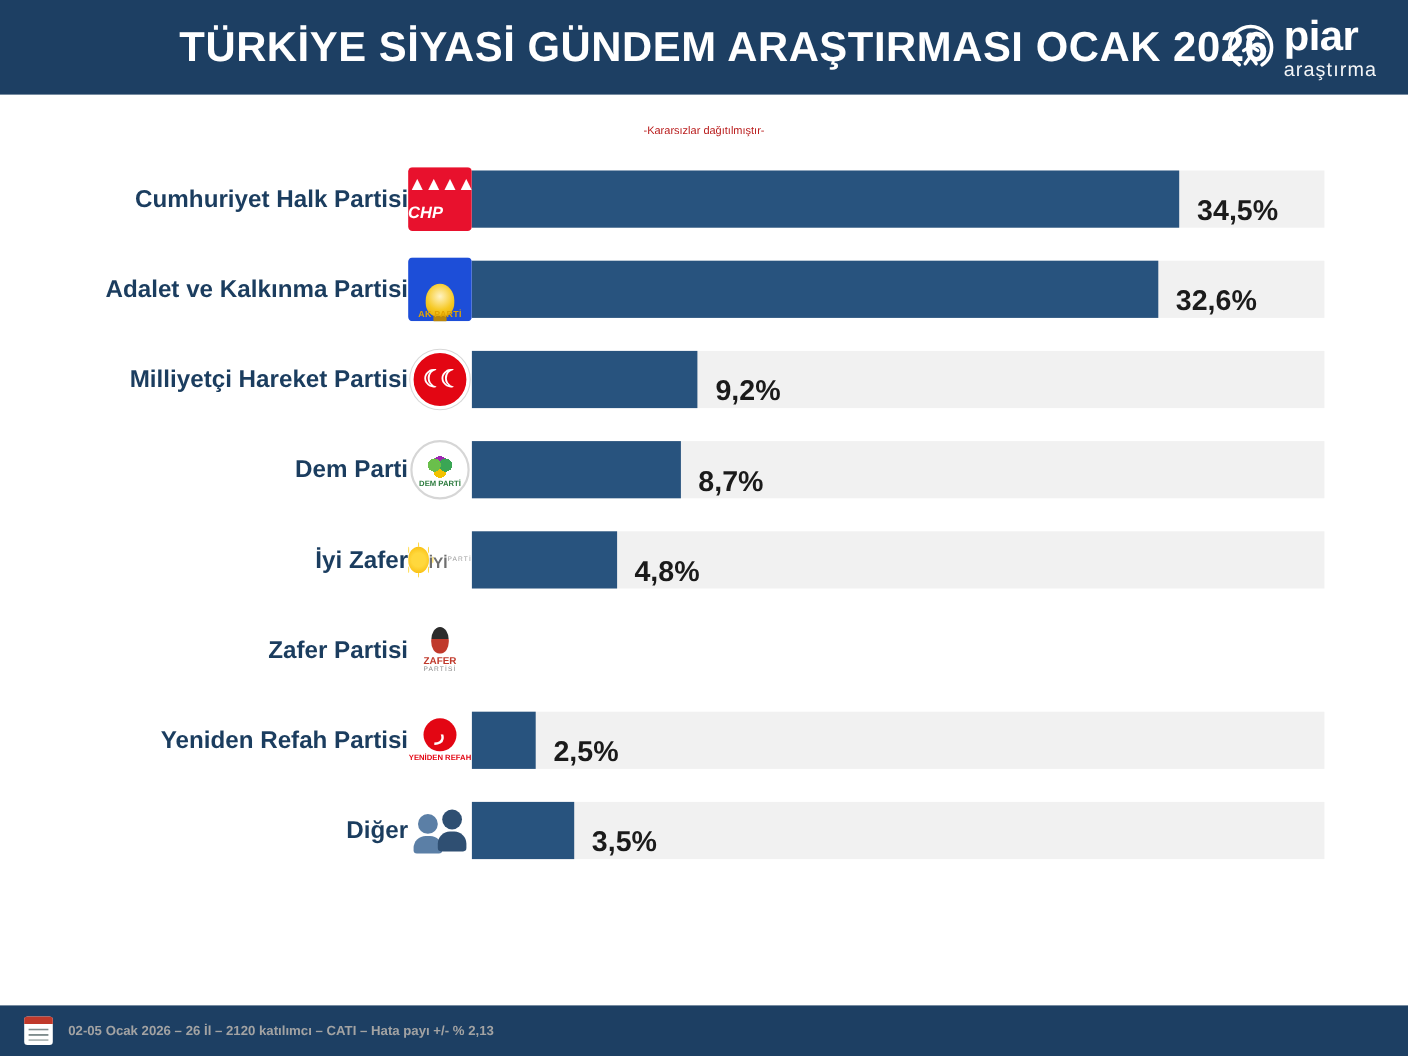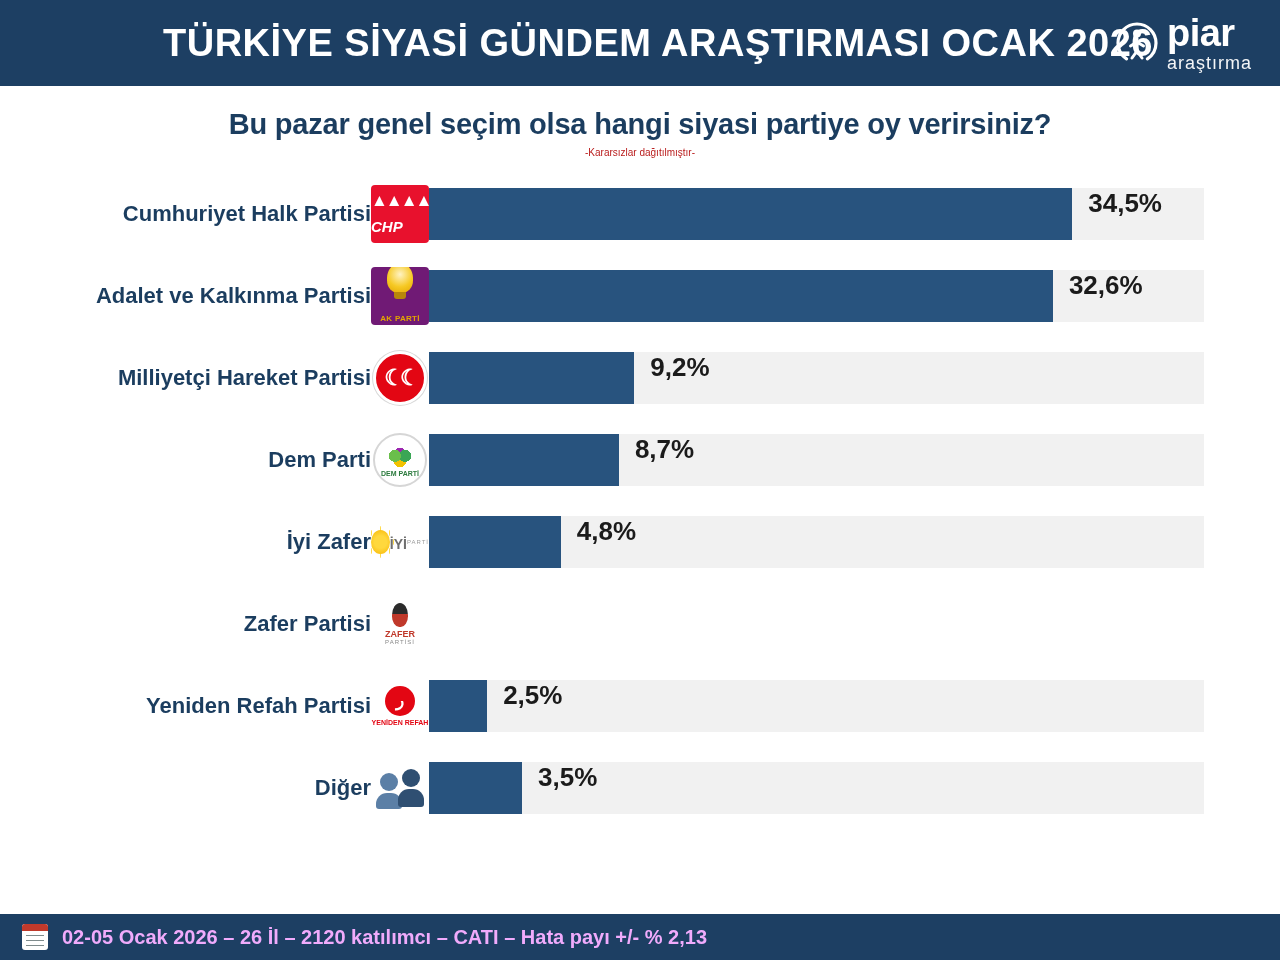--- a/index.html
+++ b/index.html
@@ -121,21 +121,21 @@
     justify-content: center;
     overflow: hidden;
     position: relative;
   }
   .row-track {
     position: relative;
     flex: 1 1 auto;
     height: 52px;
     background: #f1f1f1;
     display: flex;
-    align-items: flex-start;
+    align-items: flex-end;
   }
   .row-bar {
     position: absolute;
     left: 0; top: 0; bottom: 0;
     background: #28537e;
   }
   .row-value {
     position: relative;
     font-size: 26px;
     font-weight: bold;
@@ -148,22 +148,22 @@
   .footer {
     height: 46px;
     background: #1d3f63;
     display: flex;
     align-items: center;
     padding-left: 22px;
     gap: 14px;
     flex: 0 0 auto;
   }
   .footer-text {
-    color: #f0abfc;
-    font-size: 20px;
+    color: #a3a3a3;
+    font-size: 12px;
     font-weight: bold;
   }
   .cal-icon {
     width: 26px; height: 26px;
     background: #ffffff;
     border-radius: 3px;
     position: relative;
     flex: 0 0 26px;
   }
   .cal-icon::before {
@@ -194,23 +194,23 @@
     text-align: center; color: #ffffff; font-size: 17px; letter-spacing: -2px;
     font-weight: bold;
   }
   .logo-chp .txt {
     position: absolute; bottom: 8px; left: 0; right: 0;
     text-align: left; color: #ffffff; font-size: 15px; font-weight: bold;
     font-style: italic;
   }
   .logo-akp {
     width: 58px; height: 58px;
-    background: #701a75;
-    position: relative;
-    display: flex; align-items: flex-start; justify-content: center;
+    background: #1d4ed8;
+    position: relative;
+    display: flex; align-items: flex-end; justify-content: center;
   }
   .logo-akp .bulb {
     width: 26px; height: 30px;
     background: radial-gradient(circle at 50% 38%, #fff3c4 0%, #f6c924 55%, #e2a400 100%);
     border-radius: 50% 50% 42% 42%;
     position: relative;
     top: -4px;
   }
   .logo-akp .bulb::after {
     content: "";
@@ -329,21 +329,20 @@
         </svg>
       </div>
       <div class="brand-text">
         <div class="brand-name">piar</div>
         <div class="brand-sub">araştırma</div>
       </div>
     </div>
   </div>
 
   <div class="question-block">
-    <div class="question">Bu pazar genel seçim olsa hangi siyasi partiye oy verirsiniz?</div>
     <div class="question-note">-Kararsızlar dağıtılmıştır-</div>
   </div>
 
   <div class="chart">
 
     <div class="row">
       <div class="row-label">Cumhuriyet Halk Partisi</div>
       <div class="row-logo">
         <div class="logo-chp">
           <div class="arrows">▲▲▲▲▲▲</div>

